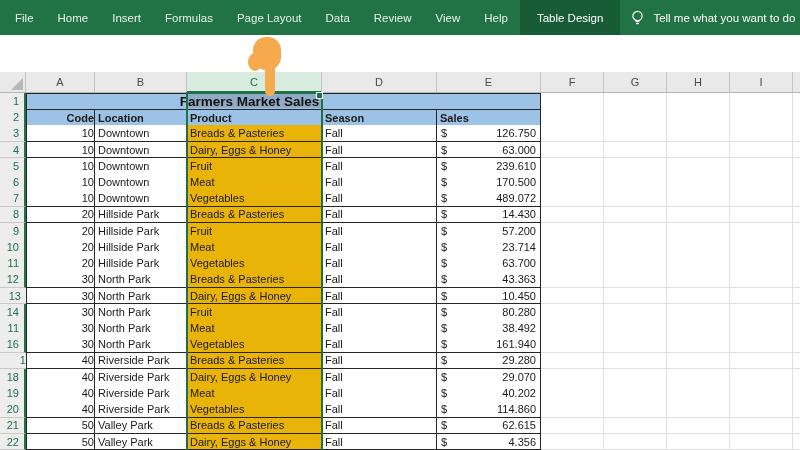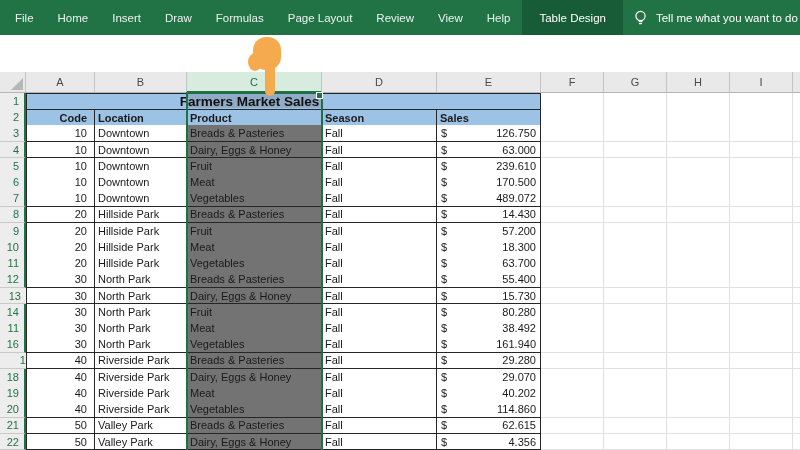--- a/index.html
+++ b/index.html
@@ -35,45 +35,45 @@
   .cornercell{position:absolute;left:0;top:72px;width:26px;height:21px;background:#e9e9e9;
               border-right:1px solid #c3c3c3;border-bottom:1px solid #b5b5b5;box-sizing:border-box;}
   .cornercell .tri{position:absolute;right:2px;bottom:2px;width:0;height:0;
                    border-left:12px solid transparent;border-bottom:12px solid #b7b7b7;}
   .rownum{position:absolute;left:0;width:26px;background:#ededed;border-bottom:1px solid #c9c9c9;
           border-right:2px solid #217346;box-sizing:border-box;color:#217346;font-size:11px;
           display:flex;align-items:center;justify-content:flex-end;padding-right:5px;}
   .cell{position:absolute;box-sizing:border-box;font-size:11px;color:#1a1a1a;display:flex;align-items:center;overflow:hidden;}
   .cell.empty{border-right:1px solid #e0e0e0;border-bottom:1px solid #e0e0e0;background:#fff;}
   .cell.tbl{border-right:1px solid #262626;border-bottom:1px solid #262626;background:#fff;}
-  .cell.tbl.colA{border-left:1px solid #262626;justify-content:flex-end;padding-right:7px;}
+  .cell.tbl.colA{border-left:1px solid #262626;justify-content:flex-end;padding-right:0;}
   .cell.tbl.left{padding-left:3px;}
-  .cell.selcol{background:#737373;}
+  .cell.selcol{background:#eab308;}
   .cell.hdr{font-weight:bold;background:#9cc2e5;border-bottom:1.6px solid #262626;border-top:1px solid #262626;}
   .titlebar{position:absolute;background:#9cc2e5;border:1px solid #262626;box-sizing:border-box;}
   .titletint{position:absolute;background:#8fabc6;}
   .titletext{position:absolute;font-size:13.5px;font-weight:bold;color:#111;white-space:nowrap;
              display:flex;justify-content:center;align-items:center;}
   .seloutline{position:absolute;border:2px solid #1e7145;box-sizing:border-box;pointer-events:none;z-index:20;}
   .fillhandle{position:absolute;width:5px;height:5px;background:#1e7145;border:1px solid #fff;z-index:21;}
   .pointer{position:absolute;z-index:50;pointer-events:none;}
 </style>
 </head>
 <body>
 
 <div id="app">
 
   <div class="ribbon">
 
     <div class="rtab first">File</div>
       <div class="rtab">Home</div>
       <div class="rtab">Insert</div>
-      <div class="rtab">Draw</div>
       <div class="rtab">Formulas</div>
       <div class="rtab">Page Layout</div>
+      <div class="rtab">Data</div>
       <div class="rtab">Review</div>
       <div class="rtab">View</div>
       <div class="rtab">Help</div>
       <div class="rtab active">Table Design</div>
       <div class="tellme">
       <svg width="13" height="16" viewBox="0 0 13 16">
         <circle cx="6.5" cy="6" r="4.6" fill="none" stroke="#fff" stroke-width="1.2"></circle>
         <line x1="4.6" y1="11.6" x2="8.4" y2="11.6" stroke="#fff" stroke-width="1.2"></line>
         <line x1="5" y1="13.6" x2="8" y2="13.6" stroke="#fff" stroke-width="1.2"></line>
       </svg>
@@ -215,21 +215,21 @@
       <div class="cell empty" style="left: 667px; top: 222.816px; width: 63px; height: 16.727px;"></div>
       <div class="cell empty" style="left: 730px; top: 222.816px; width: 63px; height: 16.727px;"></div>
       <div class="cell empty" style="left: 793px; top: 222.816px; width: 8px; height: 16.727px;"></div>
       <div class="rownum" style="left: 0px; top: 239.043px; width: 26px; height: 16.727px;">10</div>
       <div class="cell tbl colA" style="left: 26px; top: 239.043px; width: 69px; height: 16.727px;">20</div>
       <div class="cell tbl left" style="left: 95px; top: 239.043px; width: 92px; height: 16.727px;">Hillside Park</div>
       <div class="cell tbl left selcol" style="left: 187px; top: 239.043px; width: 135px; height: 16.727px;">Meat</div>
       <div class="cell tbl left" style="left: 322px; top: 239.043px; width: 115px; height: 16.727px;">Fall</div>
       <div class="cell tbl" style="left: 437px; top: 239.043px; width: 104px; height: 16.727px; justify-content: space-between; padding: 0px 4px;">
         <span>$</span>
-        <span>18.300</span>
+        <span>23.714</span>
       </div>
       <div class="cell empty" style="left: 541px; top: 239.043px; width: 63px; height: 16.727px;"></div>
       <div class="cell empty" style="left: 604px; top: 239.043px; width: 63px; height: 16.727px;"></div>
       <div class="cell empty" style="left: 667px; top: 239.043px; width: 63px; height: 16.727px;"></div>
       <div class="cell empty" style="left: 730px; top: 239.043px; width: 63px; height: 16.727px;"></div>
       <div class="cell empty" style="left: 793px; top: 239.043px; width: 8px; height: 16.727px;"></div>
       <div class="rownum" style="left: 0px; top: 255.27px; width: 26px; height: 16.727px;">11</div>
       <div class="cell tbl colA" style="left: 26px; top: 255.27px; width: 69px; height: 16.727px;">20</div>
       <div class="cell tbl left" style="left: 95px; top: 255.27px; width: 92px; height: 16.727px;">Hillside Park</div>
       <div class="cell tbl left selcol" style="left: 187px; top: 255.27px; width: 135px; height: 16.727px;">Vegetables</div>
@@ -243,35 +243,35 @@
       <div class="cell empty" style="left: 667px; top: 255.27px; width: 63px; height: 16.727px;"></div>
       <div class="cell empty" style="left: 730px; top: 255.27px; width: 63px; height: 16.727px;"></div>
       <div class="cell empty" style="left: 793px; top: 255.27px; width: 8px; height: 16.727px;"></div>
       <div class="rownum" style="left: 0px; top: 271.497px; width: 26px; height: 16.727px;">12</div>
       <div class="cell tbl colA" style="left: 26px; top: 271.497px; width: 69px; height: 16.727px;">30</div>
       <div class="cell tbl left" style="left: 95px; top: 271.497px; width: 92px; height: 16.727px;">North Park</div>
       <div class="cell tbl left selcol" style="left: 187px; top: 271.497px; width: 135px; height: 16.727px;">Breads &amp; Pasteries</div>
       <div class="cell tbl left" style="left: 322px; top: 271.497px; width: 115px; height: 16.727px;">Fall</div>
       <div class="cell tbl" style="left: 437px; top: 271.497px; width: 104px; height: 16.727px; justify-content: space-between; padding: 0px 4px;">
         <span>$</span>
-        <span>55.400</span>
+        <span>43.363</span>
       </div>
       <div class="cell empty" style="left: 541px; top: 271.497px; width: 63px; height: 16.727px;"></div>
       <div class="cell empty" style="left: 604px; top: 271.497px; width: 63px; height: 16.727px;"></div>
       <div class="cell empty" style="left: 667px; top: 271.497px; width: 63px; height: 16.727px;"></div>
       <div class="cell empty" style="left: 730px; top: 271.497px; width: 63px; height: 16.727px;"></div>
       <div class="cell empty" style="left: 793px; top: 271.497px; width: 8px; height: 16.727px;"></div>
       <div class="rownum" style="left: 0px; top: 287.724px; width: 28px; height: 16.727px;">13</div>
       <div class="cell tbl colA" style="left: 26px; top: 287.724px; width: 69px; height: 16.727px;">30</div>
       <div class="cell tbl left" style="left: 95px; top: 287.724px; width: 92px; height: 16.727px;">North Park</div>
       <div class="cell tbl left selcol" style="left: 187px; top: 287.724px; width: 135px; height: 16.727px;">Dairy, Eggs &amp; Honey</div>
       <div class="cell tbl left" style="left: 322px; top: 287.724px; width: 115px; height: 16.727px;">Fall</div>
       <div class="cell tbl" style="left: 437px; top: 287.724px; width: 104px; height: 16.727px; justify-content: space-between; padding: 0px 4px;">
         <span>$</span>
-        <span>15.730</span>
+        <span>10.450</span>
       </div>
       <div class="cell empty" style="left: 541px; top: 287.724px; width: 63px; height: 16.727px;"></div>
       <div class="cell empty" style="left: 604px; top: 287.724px; width: 63px; height: 16.727px;"></div>
       <div class="cell empty" style="left: 667px; top: 287.724px; width: 63px; height: 16.727px;"></div>
       <div class="cell empty" style="left: 730px; top: 287.724px; width: 63px; height: 16.727px;"></div>
       <div class="cell empty" style="left: 793px; top: 287.724px; width: 8px; height: 16.727px;"></div>
       <div class="rownum" style="left: 0px; top: 303.951px; width: 26px; height: 16.727px;">14</div>
       <div class="cell tbl colA" style="left: 26px; top: 303.951px; width: 69px; height: 16.727px;">30</div>
       <div class="cell tbl left" style="left: 95px; top: 303.951px; width: 92px; height: 16.727px;">North Park</div>
       <div class="cell tbl left selcol" style="left: 187px; top: 303.951px; width: 135px; height: 16.727px;">Fruit</div>

